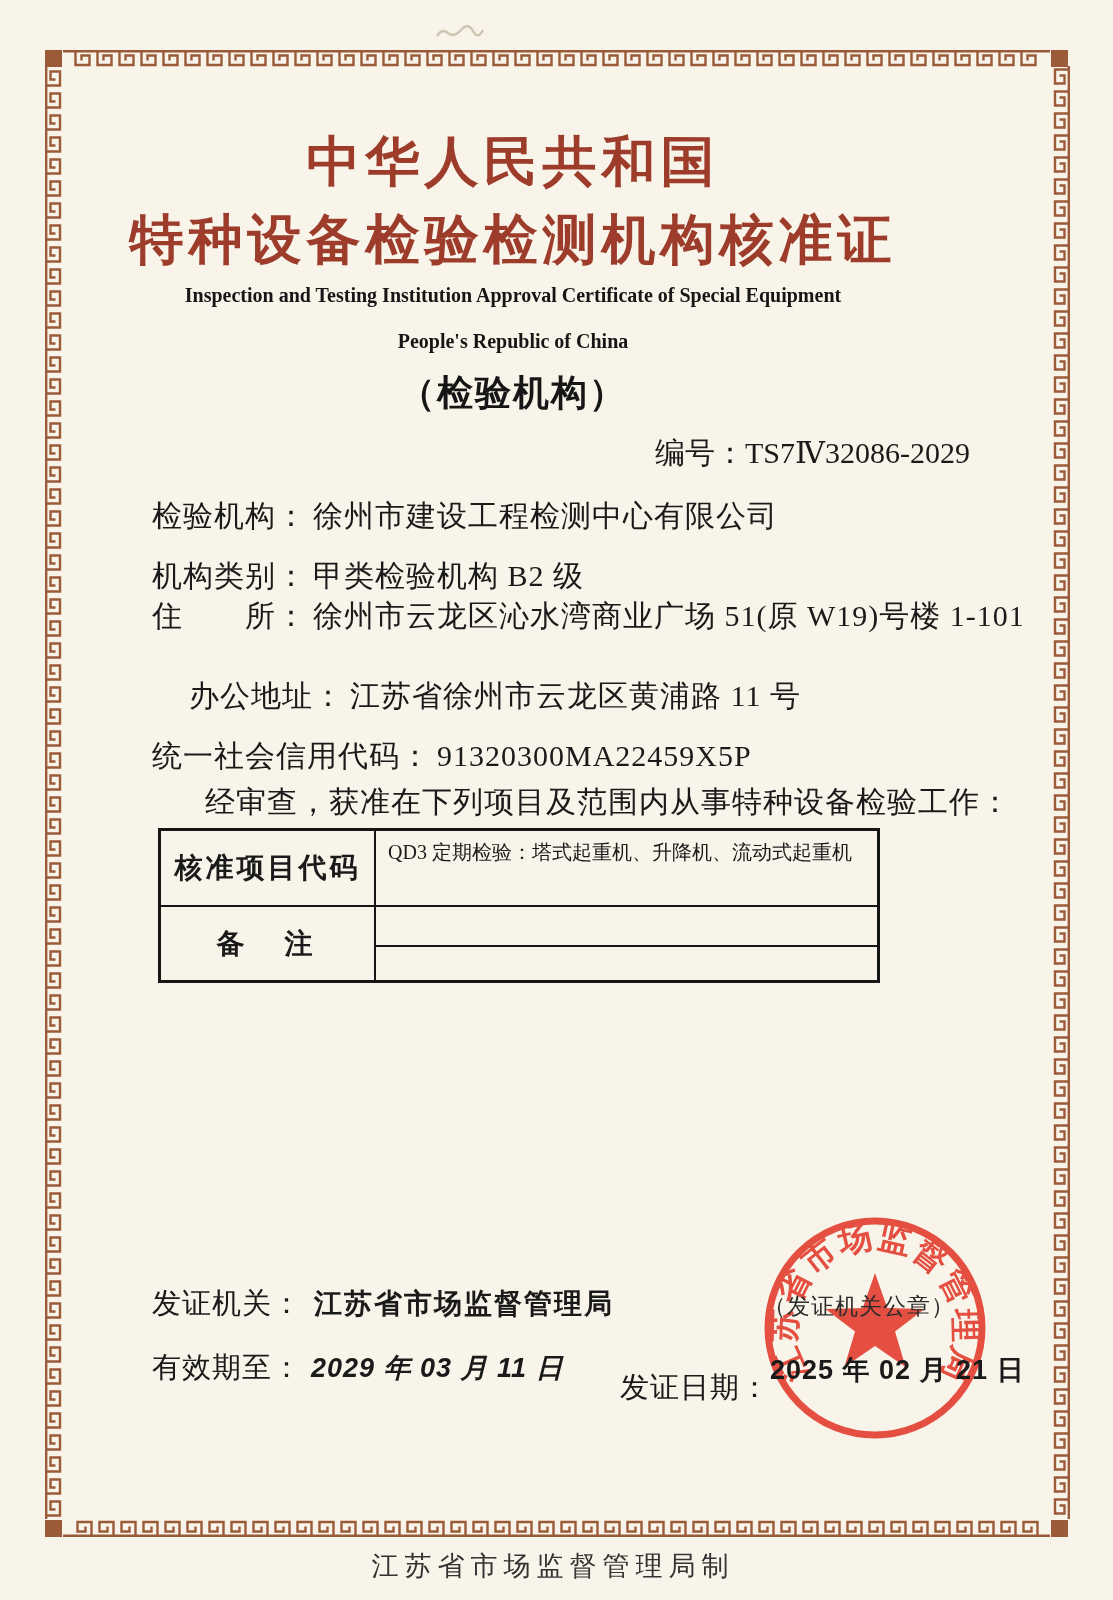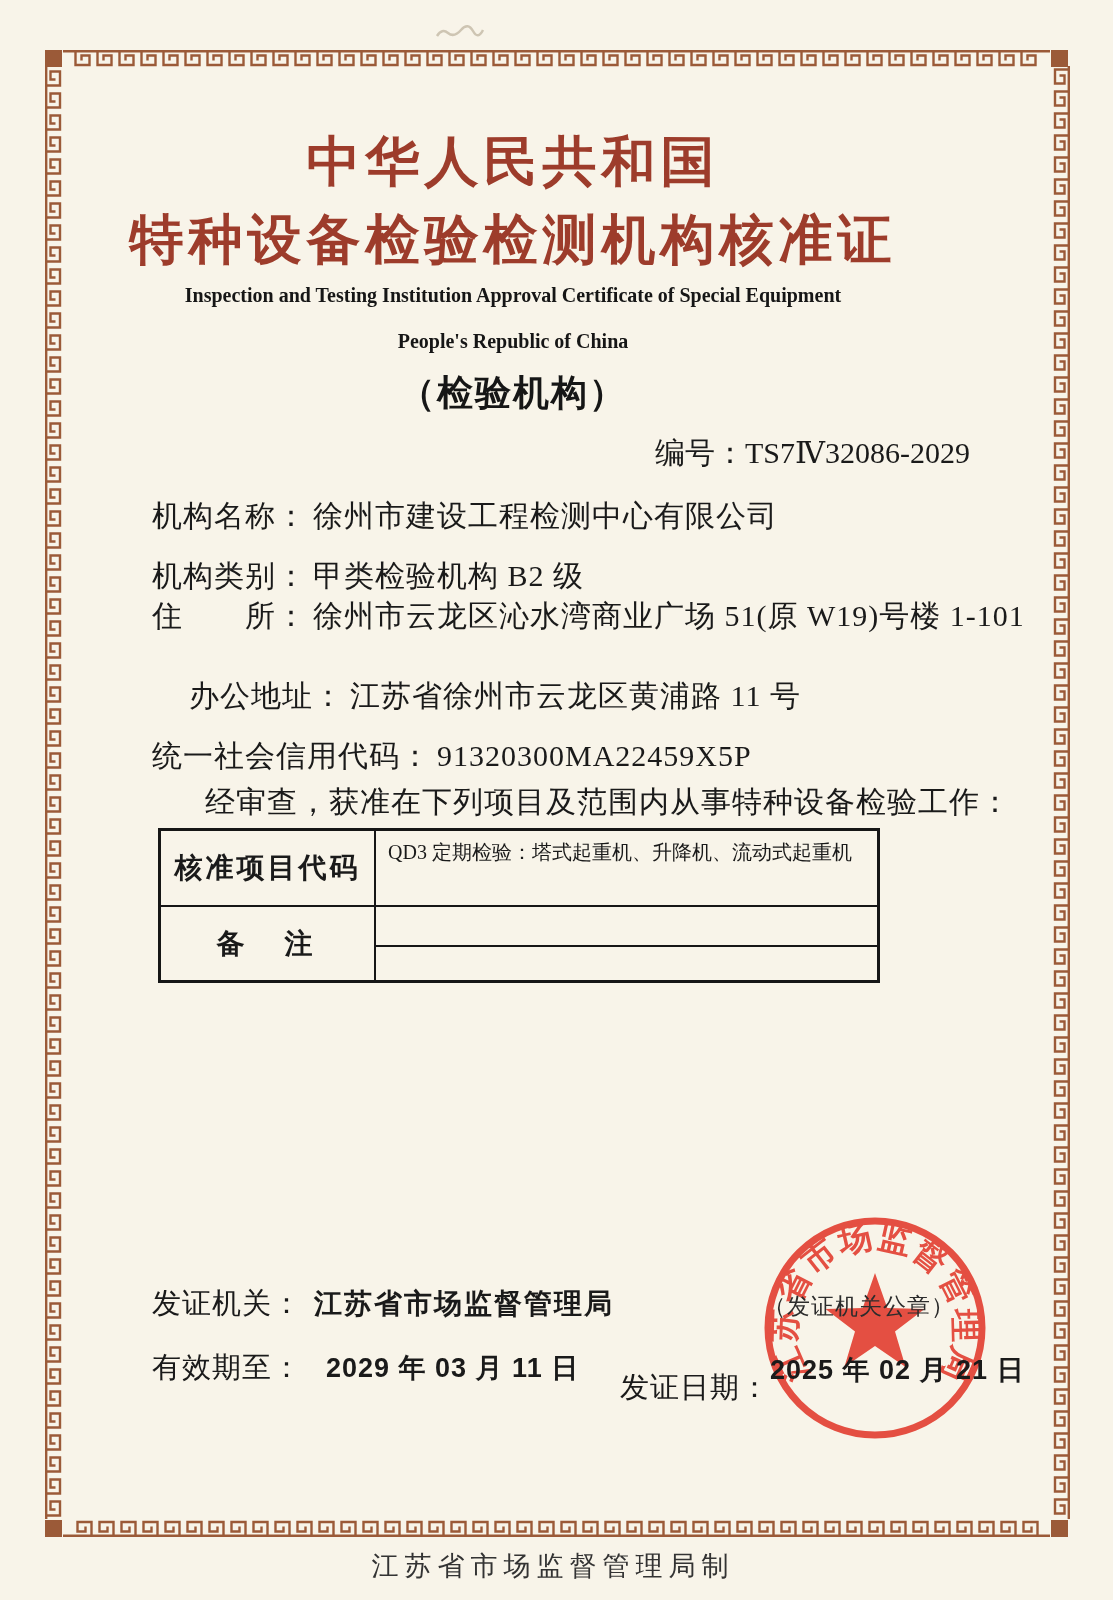--- a/index.html
+++ b/index.html
@@ -84,21 +84,21 @@
   </svg>
 
   <div class="txt centered title-cn" style="top:126px;">中华人民共和国</div>
   <div class="txt centered title-cn" style="top:204px;">特种设备检验检测机构核准证</div>
   <div class="txt centered title-en" style="top:284px;">Inspection and Testing Institution Approval Certificate of Special Equipment</div>
   <div class="txt centered title-en" style="top:330px;">People's Republic of China</div>
   <div class="txt centered sub-cn" style="top:369px;">（检验机构）</div>
 
   <div class="txt cert-no" style="top:433px;"><span>编号：</span><span>TS7Ⅳ32086-2029</span></div>
 
-  <div class="txt field" style="top:496px;"><span class="lbl">机构名称：</span><span class="val">徐州市建设工程检测中心有限公司</span></div>
+  <div class="txt field" style="top:496px;"><span class="lbl">检验机构：</span><span class="val">徐州市建设工程检测中心有限公司</span></div>
   <div class="txt field" style="top:556px;"><span class="lbl">机构类别：</span><span class="val">甲类检验机构 B2 级</span></div>
   <div class="txt field" style="top:596px;"><span class="lbl">住　　所：</span><span class="val">徐州市云龙区沁水湾商业广场 51(原 W19)号楼 1-101</span></div>
   <div class="txt field" style="top:676px;margin-left:37px;"><span class="lbl">办公地址：</span><span class="val">江苏省徐州市云龙区黄浦路 11 号</span></div>
   <div class="txt field" style="top:736px;"><span class="lbl">统一社会信用代码：</span><span class="val">91320300MA22459X5P</span></div>
 
   <div class="txt intro" style="top:782px;">经审查，获准在下列项目及范围内从事特种设备检验工作：</div>
 
   <div class="approval-table">
     <div class="t-lab1">核准项目代码</div>
     <div class="t-val1">QD3 定期检验：塔式起重机、升降机、流动式起重机</div>
@@ -106,21 +106,21 @@
     <div class="t-sub1"></div>
     <div class="t-sub2"></div>
   </div>
 
   <div class="txt issue-row" style="left:152px;top:1284px;">
     <span class="issue-lbl">发证机关：</span>
     <span class="issue-val-cn">江苏省市场监督管理局</span>
   </div>
   <div class="txt issue-row" style="left:152px;top:1348px;">
     <span class="issue-lbl">有效期至：</span>
-    <span class="date-val" style="margin-left:24px;">2029 年 03 月 11 日</span>
+    <span class="date-val" style="margin-left:9px;font-style:italic;">2029 年 03 月 11 日</span>
   </div>
   <div class="txt issue-lbl" style="left:620px;top:1368px;">发证日期：</div>
   <div class="txt date-val over-seal" style="left:770px;top:1352px;">2025 年 02 月 21 日</div>
 
   <div class="txt seal-note over-seal" style="left:763px;top:1291px;">（发证机关公章）</div>
 
   <div class="txt centered footer-text" style="top:1548px;padding-left:40px;">江苏省市场监督管理局制</div>
 
 </div>
 

